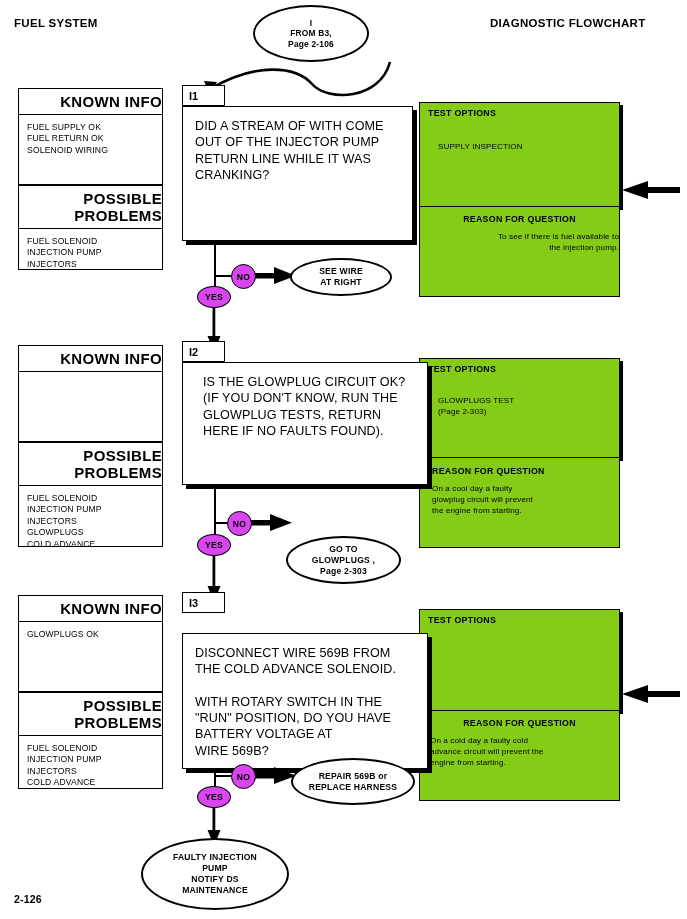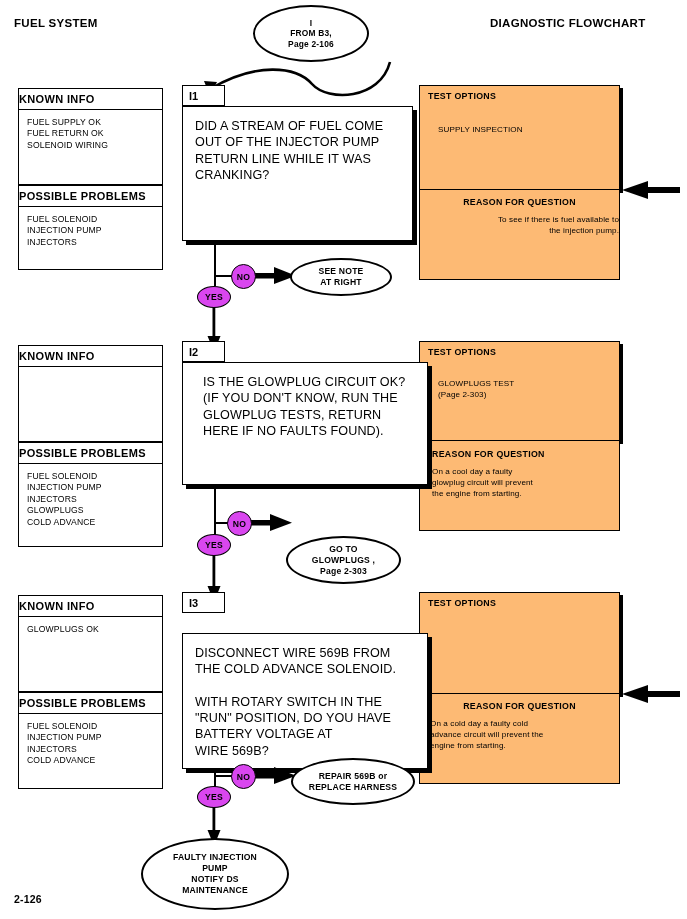--- a/index.html
+++ b/index.html
@@ -14,21 +14,21 @@
 
   
   .hdr{font-size:11.5px;font-weight:bold;letter-spacing:.3px;white-space:nowrap;}
 
   
   .side{
     border:1.6px solid #000;background:#fff;
   }
   .side-head{
     border-bottom:1.6px solid #000;
-    text-align:left;font-size:11px;font-weight:bold;letter-spacing:.35px;
+    text-align:right;font-size:15px;font-weight:bold;letter-spacing:.35px;
     padding:4px 0 4px 0;
   }
   .side-body{
     font-size:8.6px;line-height:11.4px;letter-spacing:.15px;
     padding:7px 0 4px 8px;white-space:pre-line;
   }
 
   
   .qtag{
     border:1.5px solid #000;background:#fff;
@@ -40,21 +40,21 @@
     border:1.5px solid #000;background:#fff;
     box-shadow:4px 4px 0 0 #000;
     z-index:3;
   }
   .qtext{
     font-size:12.6px;line-height:16.3px;letter-spacing:.1px;
     padding:11px 0 0 12px;white-space:pre-line;
   }
 
   
-  .rbox{border:1.5px solid #000;background:#fdba74;z-index:2;}
+  .rbox{border:1.5px solid #000;background:#84cc16;z-index:2;margin-top:17px;}
   .rbox.shadow{box-shadow:3px 3px 0 0 #000;}
   .rhead{
     font-size:8.8px;font-weight:bold;letter-spacing:.3px;
     padding:5px 0 0 8px;
   }
   .rhead.center{text-align:center;padding-left:0;}
   .rbody{
     font-size:8.1px;line-height:10.8px;letter-spacing:.1px;
     padding:12px 0 0 18px;white-space:pre-line;
   }
@@ -112,21 +112,21 @@
 </div>
 <div class="abs side" style="left:18px;top:185px;width:145px;height:85px;border-top:none;">
   <div class="side-head" style="border-top:1.6px solid #000;">POSSIBLE PROBLEMS</div>
   <div class="side-body">FUEL SOLENOID
 INJECTION PUMP
 INJECTORS</div>
 </div>
 
 <div class="abs qtag" style="left:182px;top:85px;width:43px;height:21px;">I1</div>
 <div class="abs qbox" style="left:182px;top:106px;width:231px;height:135px;">
-  <div class="qtext">DID A STREAM OF FUEL COME
+  <div class="qtext">DID A STREAM OF WITH COME
 OUT OF THE INJECTOR PUMP
 RETURN LINE WHILE IT WAS
 CRANKING?</div>
 </div>
 
 <div class="abs rbox shadow" style="left:419px;top:85px;width:201px;height:105px;">
   <div class="rhead">TEST OPTIONS</div>
   <div class="rbody" style="padding-top:24px;">SUPPLY INSPECTION</div>
 </div>
 <div class="abs rbox" style="left:419px;top:190px;width:201px;height:90px;border-top:none;">
@@ -140,21 +140,21 @@
 </svg>
 
 <div class="abs vline" style="left:214px;top:244px;height:42px;"></div>
 <div class="abs hline" style="left:214px;top:275px;width:26px;"></div>
 <div class="abs bub" style="left:231px;top:264px;width:25px;height:25px;">NO</div>
 <svg class="abs" style="left:254px;top:266px;width:44px;height:20px;z-index:4;" viewBox="0 0 44 20">
   <rect x="0" y="7" width="26" height="5.5" fill="#000"></rect>
   <polygon points="42,9.8 20,1 20,18" fill="#000"></polygon>
 </svg>
 <div class="abs ell" style="left:290px;top:258px;width:102px;height:38px;">
-  <span>SEE NOTE
+  <span>SEE WIRE
 AT RIGHT</span>
 </div>
 <div class="abs bub" style="left:197px;top:286px;width:34px;height:22px;border-radius:50%;">YES</div>
 <svg class="abs" style="left:206px;top:305px;width:18px;height:48px;z-index:1;" viewBox="0 0 18 48">
   <rect x="6.5" y="0" width="2.8" height="37" fill="#000"></rect>
   <polygon points="8,47 1.5,31 14.5,31" fill="#000"></polygon>
 </svg>
 
 <div class="abs side" style="left:18px;top:345px;width:145px;height:97px;">
   <div class="side-head">KNOWN INFO</div>

